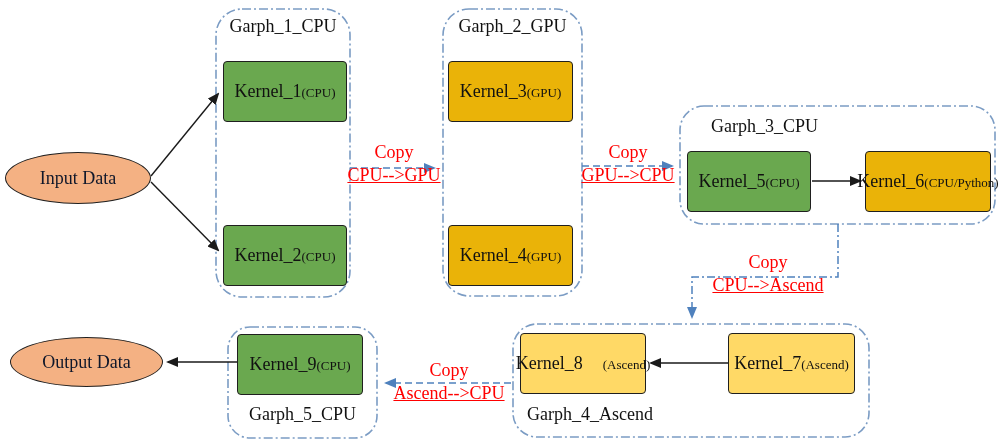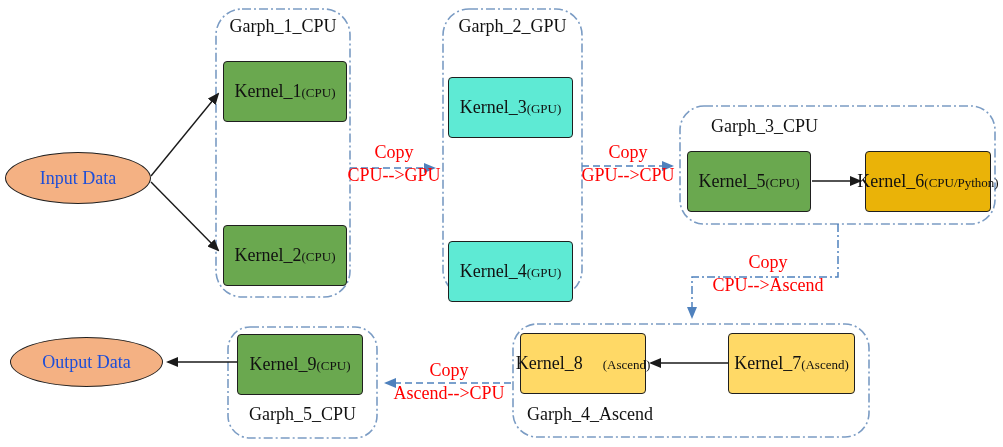--- a/index.html
+++ b/index.html
@@ -9,36 +9,36 @@
   }
   .canvas svg.wires{position:absolute;left:0;top:0;width:1003px;height:447px;}
   .kernel{
     position:absolute;height:61px;border:1.6px solid #1f1f1f;border-radius:4px;
     display:flex;align-items:center;justify-content:center;
     box-sizing:border-box;line-height:1.05;
   }
   .kname{font-size:18px;color:#111;}
   .kdev{font-size:13px;color:#111;margin-top:2px;}
   .fill-green{background:#6aa84f;}
-  .fill-blue{background:#5eead4;margin-top:16px;}
+  .fill-blue{background:#eab308;}
   .fill-lightblue{background:#eab308;}
   .fill-yellow{background:#ffd966;}
   .ellipse{
     position:absolute;border:1.6px solid #1f1f1f;border-radius:50%;background:#f4b183;
     display:flex;align-items:center;justify-content:center;box-sizing:border-box;
-    font-size:18px;color:#1d4ed8;
+    font-size:18px;color:#0f172a;
   }
   .group-label{
     position:absolute;font-size:18px;color:#111;white-space:nowrap;
   }
   .group-label.centered{text-align:center;}
   .copy-label{
     position:absolute;color:#ff0000;font-size:18px;text-align:center;line-height:23px;white-space:nowrap;
   }
-  .copy-label .route{display:block;}
+  .copy-label .route{display:block;text-decoration:underline;}
 </style>
 </head>
 <body>
 
 <div class="canvas">
 
   <svg class="wires">
     <defs>
       <marker id="mb" markerUnits="userSpaceOnUse" markerWidth="12" markerHeight="10" refX="10" refY="5" orient="auto">
         <path d="M0,0 L12,5 L0,10 z" fill="#1a1a1a"></path>

